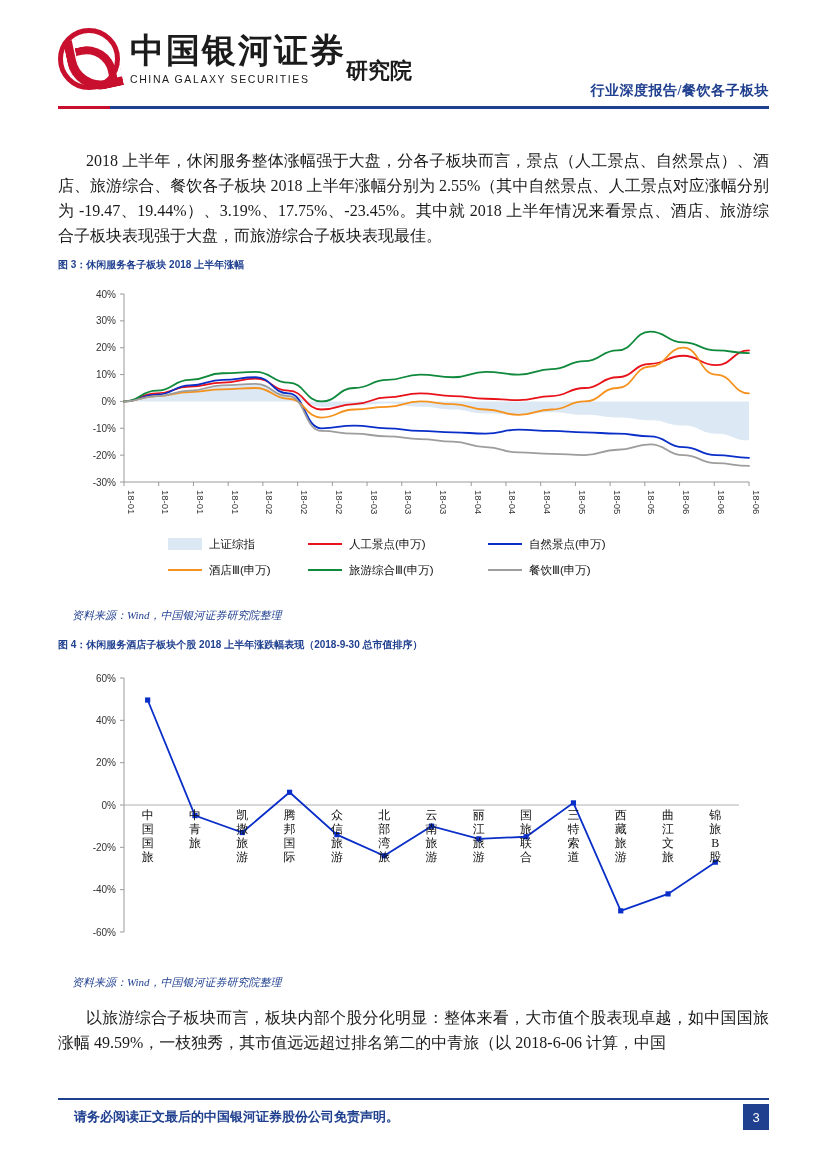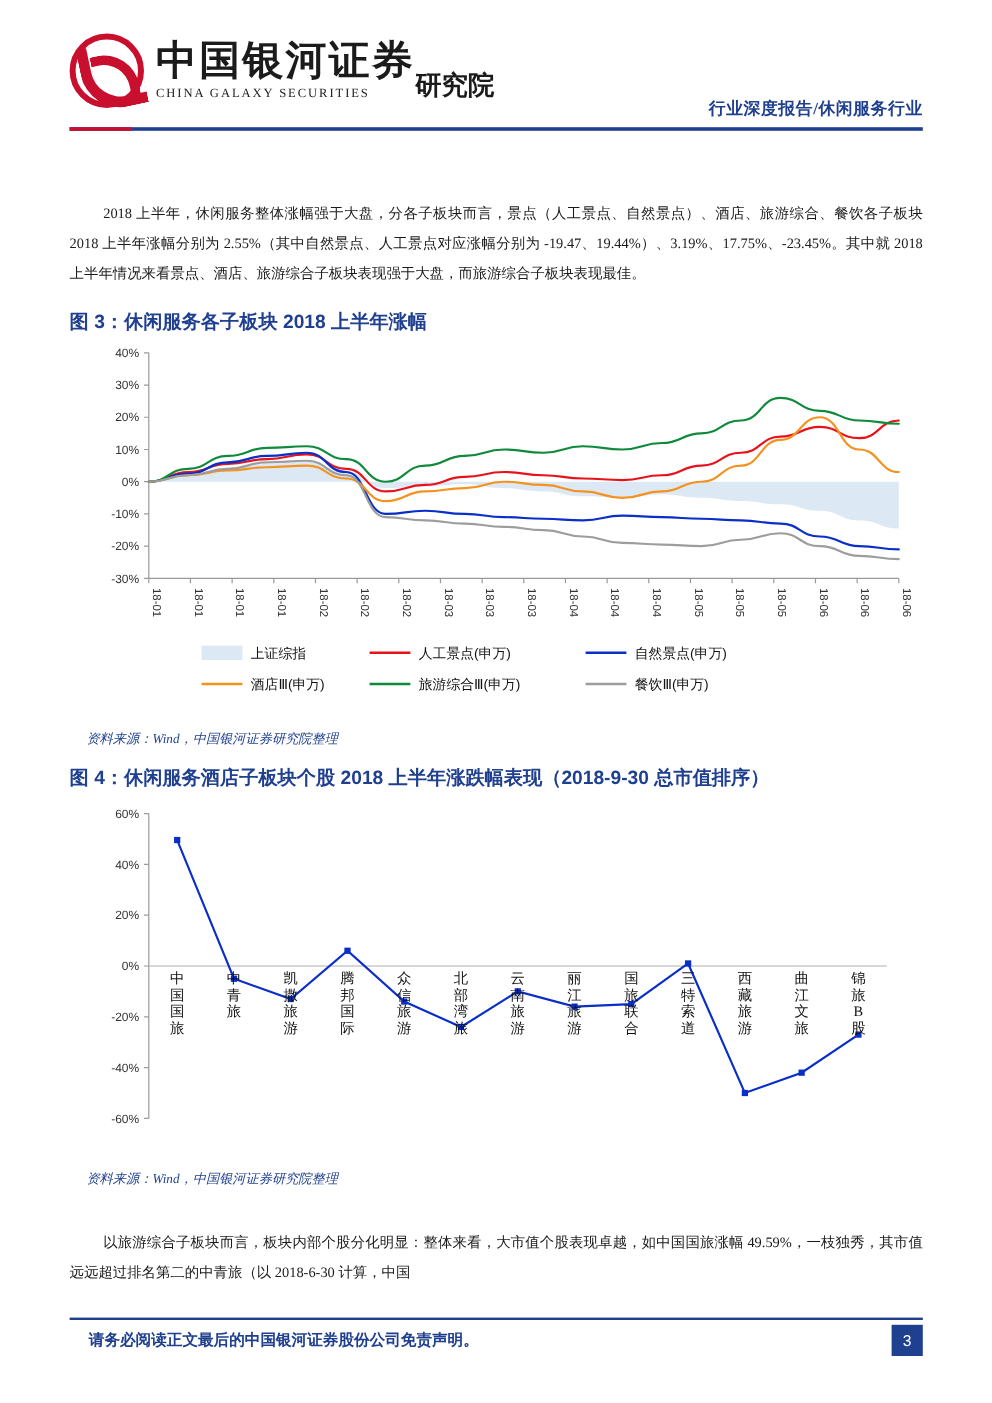--- a/index.html
+++ b/index.html
@@ -54,21 +54,21 @@
   }
   .logo-cn {
     font-family: "Liberation Serif", serif;
     font-size: 34px;
     font-weight: bold;
     letter-spacing: 2px;
     color: #1b1b1b;
     line-height: 1.05;
   }
   .logo-en {
-    font-family: Liberation Serif, serif;
+    font-family: Liberation Sans, sans-serif;
     font-size: 10.5px;
     letter-spacing: 1.6px;
     color: #1b1b1b;
     margin-top: 4px;
   }
   .logo-sub {
     font-size: 22px;
     font-weight: bold;
     color: #1b1b1b;
     margin-left: 0;
@@ -97,34 +97,33 @@
     font-weight: bold;
     color: #1f3f8f;
     letter-spacing: 0.5px;
   }
 
   
   .para {
     position: absolute;
     left: 58px;
     width: 711px;
-    font-size: 12px;
+    font-size: 16px;
     line-height: 25px;
     color: #1a1a1a;
     text-align: justify;
     text-indent: 28px;
-    margin-top: 18px;
   }
   #para1 { top: 148px; }
   #para2 { top: 1005px; }
 
   .fig-title {
     position: absolute;
     left: 58px;
-    font-size: 16px;
+    font-size: 10px;
     font-weight: bold;
     color: #1f3f8f;
     font-family: "Liberation Sans", sans-serif;
   }
   #fig3title { top: 258px; }
   #fig4title { top: 638px; }
 
   .src {
     position: absolute;
     left: 72px;
@@ -183,21 +182,21 @@
       <div class="swoosh2"></div>
     </div>
     <div>
       <div class="logo-cn">中国银河证券</div>
       <div class="logo-en">CHINA GALAXY SECURITIES</div>
     </div>
     <div class="logo-sub">研究院</div>
   </div>
   <div class="header-rule"></div>
   <div class="header-rule-accent"></div>
-  <div class="header-right">行业深度报告/休闲服务行业</div>
+  <div class="header-right">行业深度报告/餐饮各子板块</div>
 </div>
 
 <div class="para" id="para1">2018 上半年，休闲服务整体涨幅强于大盘，分各子板块而言，景点（人工景点、自然景点）、酒店、旅游综合、餐饮各子板块 2018 上半年涨幅分别为 2.55%（其中自然景点、人工景点对应涨幅分别为 -19.47、19.44%）、3.19%、17.75%、-23.45%。其中就 2018 上半年情况来看景点、酒店、旅游综合子板块表现强于大盘，而旅游综合子板块表现最佳。</div>
 
 <div class="fig-title" id="fig3title">图 3：休闲服务各子板块 2018 上半年涨幅</div>
 
 <div class="chart-box" id="chart3">
   <svg id="svg3" width="711" height="318">
       <line x1="66" y1="12" x2="66" y2="200" stroke="#9a9a9a" stroke-width="1"></line>
       <line x1="66" y1="200" x2="691" y2="200" stroke="#9a9a9a" stroke-width="1"></line>
@@ -361,17 +360,17 @@
       <text x="610.0384615384615" y="199" text-anchor="middle" font-size="12" fill="#111" font-family="Liberation Serif, serif">旅</text>
       <text x="657.3461538461538" y="157" text-anchor="middle" font-size="12" fill="#111" font-family="Liberation Serif, serif">锦</text>
       <text x="657.3461538461538" y="171" text-anchor="middle" font-size="12" fill="#111" font-family="Liberation Serif, serif">旅</text>
       <text x="657.3461538461538" y="185" text-anchor="middle" font-size="12" fill="#111" font-family="Liberation Serif, serif">B</text>
       <text x="657.3461538461538" y="199" text-anchor="middle" font-size="12" fill="#111" font-family="Liberation Serif, serif">股</text>
     </svg>
 </div>
 
 <div class="src" id="src4">资料来源：Wind，中国银河证券研究院整理</div>
 
-<div class="para" id="para2">以旅游综合子板块而言，板块内部个股分化明显：整体来看，大市值个股表现卓越，如中国国旅涨幅 49.59%，一枝独秀，其市值远远超过排名第二的中青旅（以 2018-6-30 计算，中国</div>
+<div class="para" id="para2">以旅游综合子板块而言，板块内部个股分化明显：整体来看，大市值个股表现卓越，如中国国旅涨幅 49.59%，一枝独秀，其市值远远超过排名第二的中青旅（以 2018-6-06 计算，中国</div>
 
 <div class="footer-rule"></div>
 <div class="footer-text">请务必阅读正文最后的中国银河证券股份公司免责声明。</div>
 <div class="page-num">3</div>
 
 </body></html>

